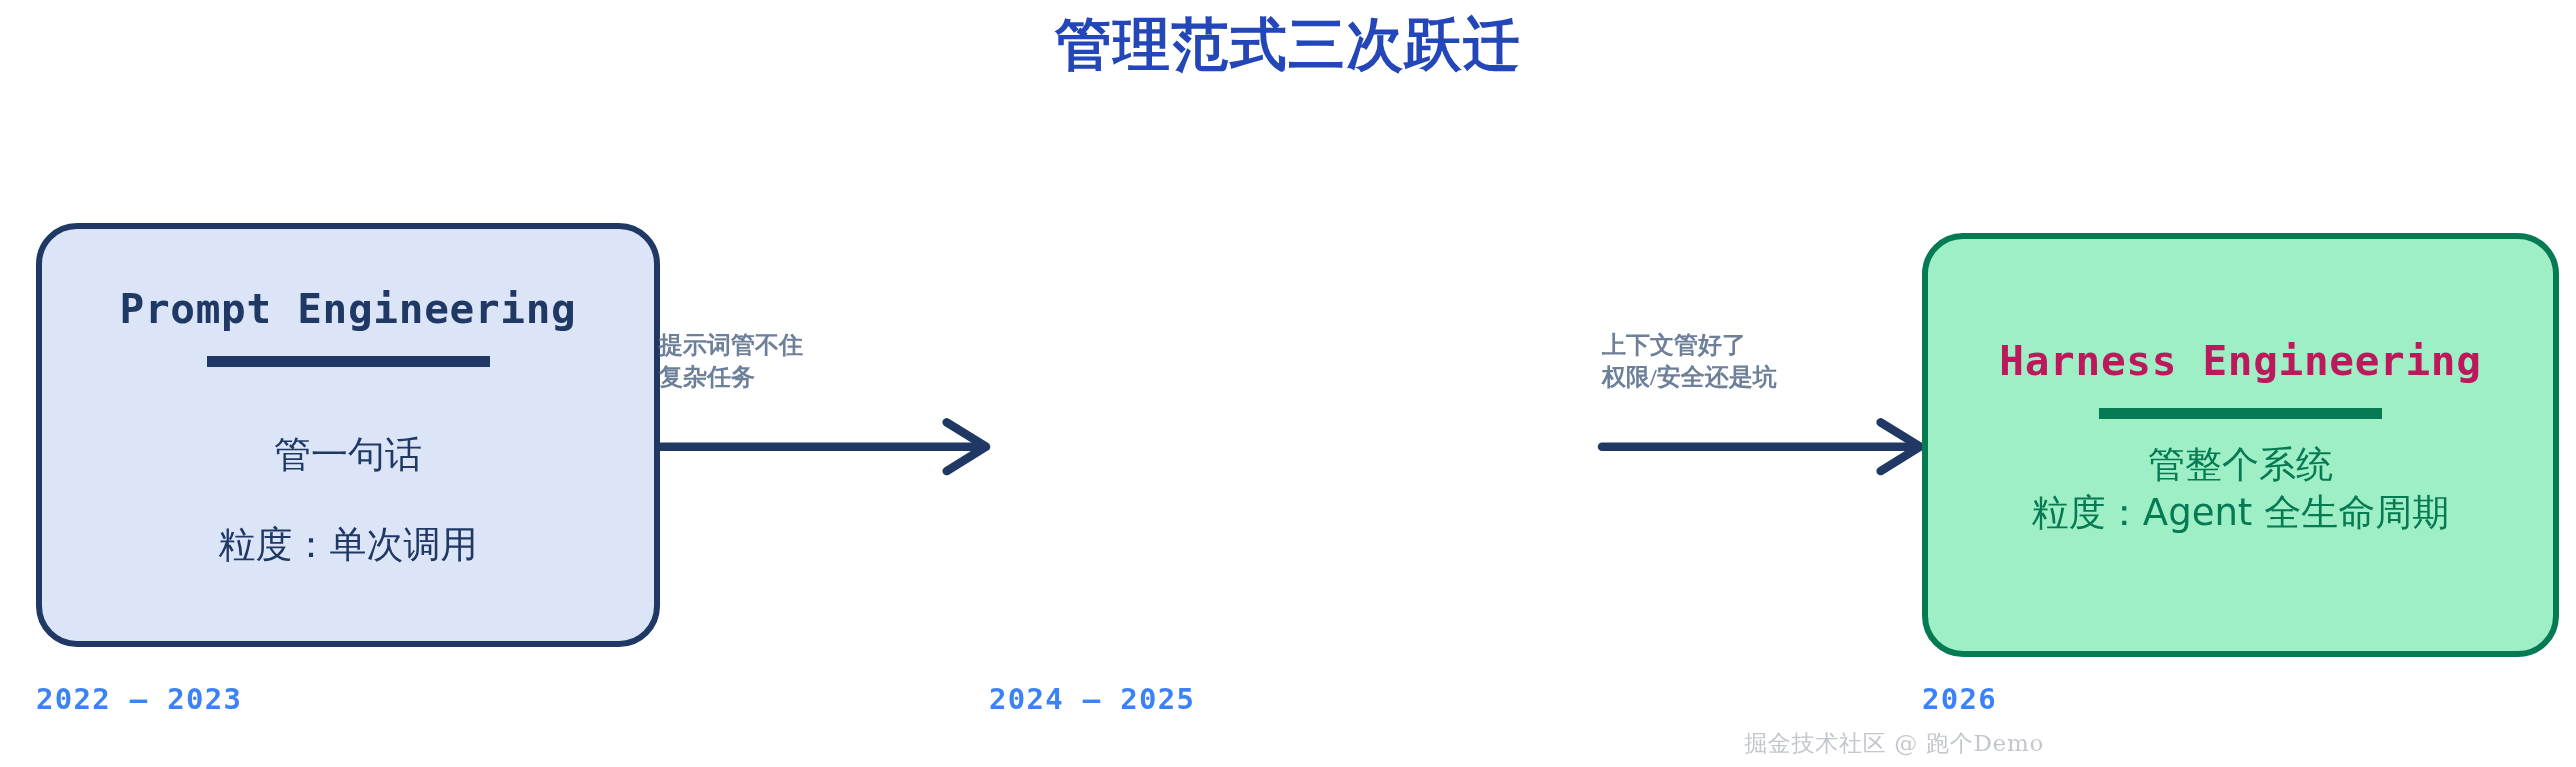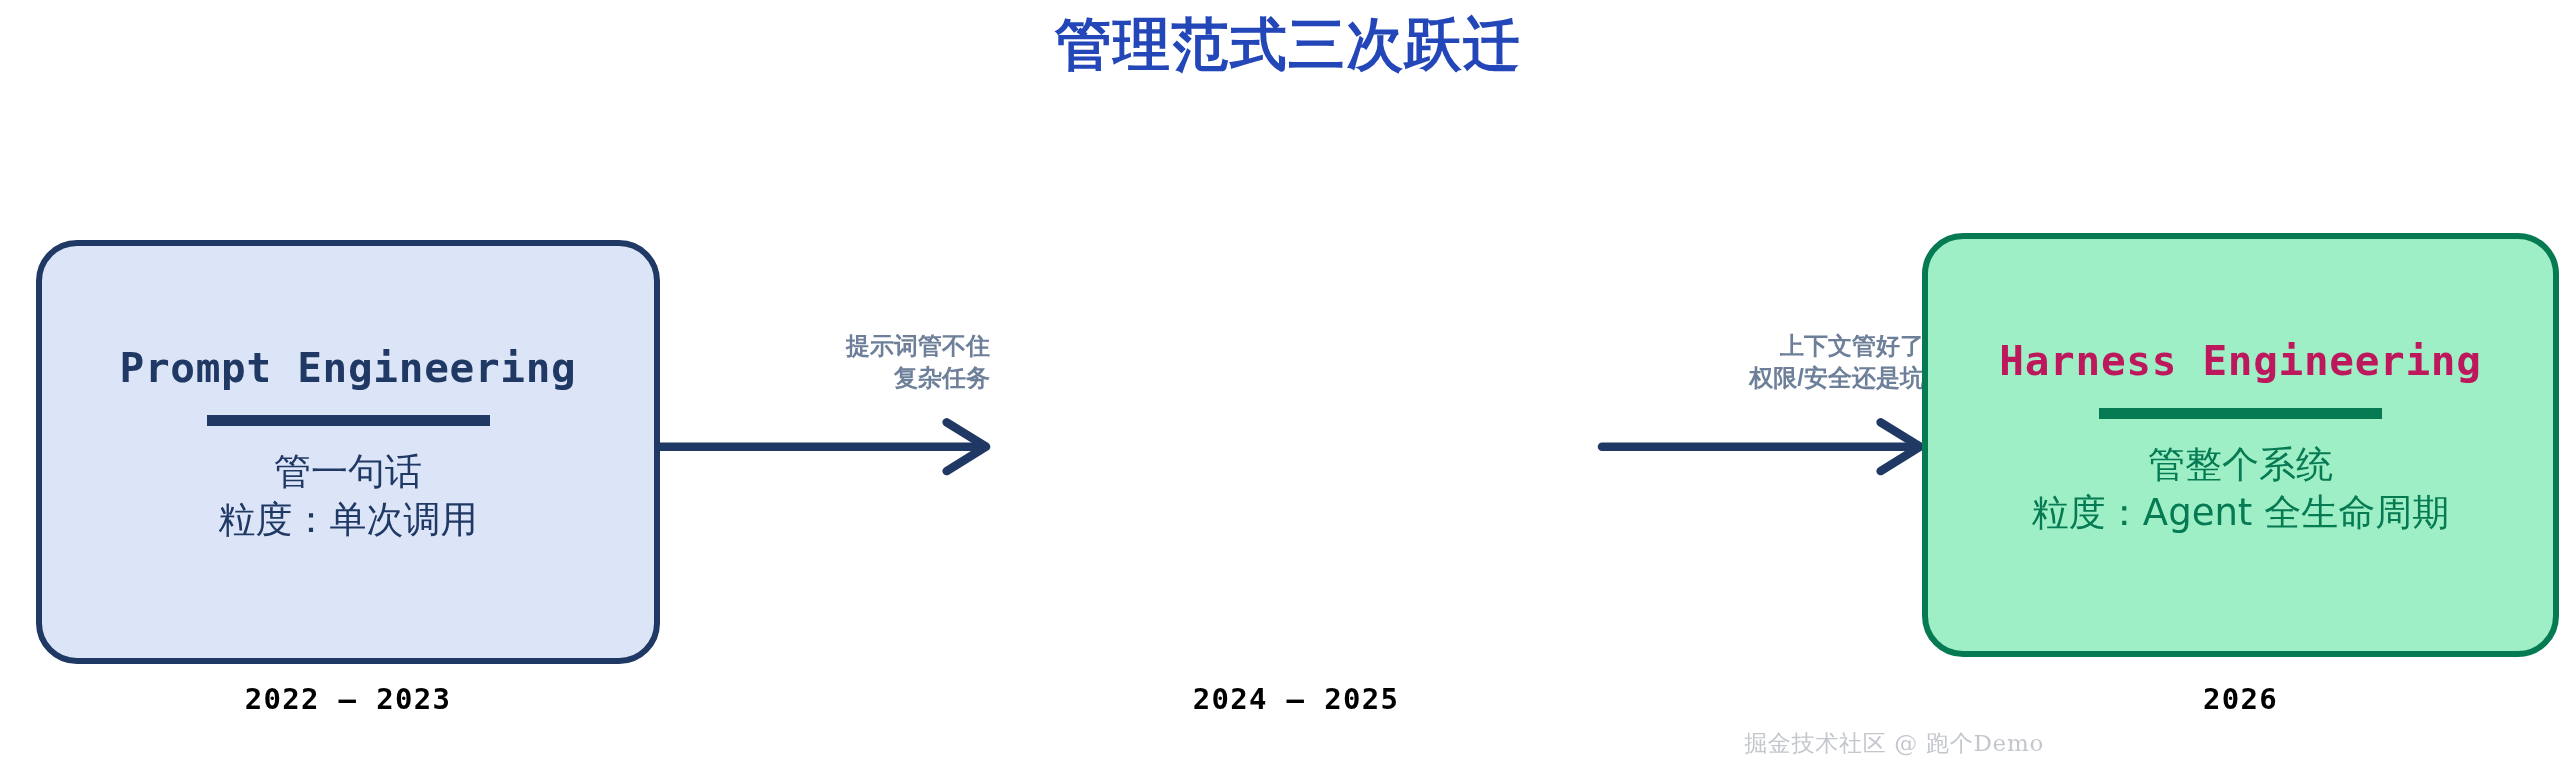--- a/index.html
+++ b/index.html
@@ -49,21 +49,21 @@
     border-radius: 41px;
     border-style: solid;
     border-width: 6px;
     display: flex;
     flex-direction: column;
     align-items: center;
     justify-content: center;
   }
   .box-1 {
     left: 36px;
-    top: 240px;
+    top: 223px;
     width: 624px;
     height: 424px;
     background: #dce5f8;
     border-color: #1f3864;
   }
   .box-2 {
     left: 989px;
     top: 233px;
     width: 614px;
     height: 424px;
@@ -103,55 +103,55 @@
   .box-3 .box-divider { background: #067a52; }
 
   .box-line {
     font-family: "DejaVu Sans", "Liberation Sans", sans-serif;
     font-size: 37px;
     font-weight: 500;
     line-height: 1.30;
     white-space: nowrap;
     text-align: center;
   }
-  .box-1 .box-line { color: #1f3864; }
+  .box-1 .box-line { color: #1f3864; margin-top: 42px; }
   .box-2 .box-line { color: #c1591a; }
   .box-3 .box-line { color: #067a52; }
 
   
   .year-caption {
     position: absolute;
     font-family: "DejaVu Sans Mono", "Liberation Mono", monospace;
     font-size: 29px;
     font-weight: 700;
     letter-spacing: 1.3px;
-    color: #000000;
-    text-align: center;
+    color: #3b82f6;
+    text-align: left;
     white-space: nowrap;
   }
   .year-1 { left: 36px;   top: 682px; width: 624px; }
   .year-2 { left: 989px; top: 682px; width: 614px; }
   .year-3 { left: 1922px; top: 682px; width: 637px; }
 
   
   .connector {
     position: absolute;
     top: 233px;
     height: 263px;
   }
   .connector-1 { left: 659px; width: 331px; }
   .connector-2 { left: 1602px; width: 322px; }
 
   .connector-label {
     position: absolute;
     left: 0;
     top: 97px;
     width: 100%;
-    text-align: right;
-    font-family: Liberation Sans, sans-serif;
+    text-align: left;
+    font-family: Liberation Serif, serif;
     font-size: 24px;
     font-weight: 600;
     line-height: 1.32;
     color: #6d7f99;
     white-space: nowrap;
   }
   .connector svg {
     position: absolute;
     left: 0;
     top: 0;

